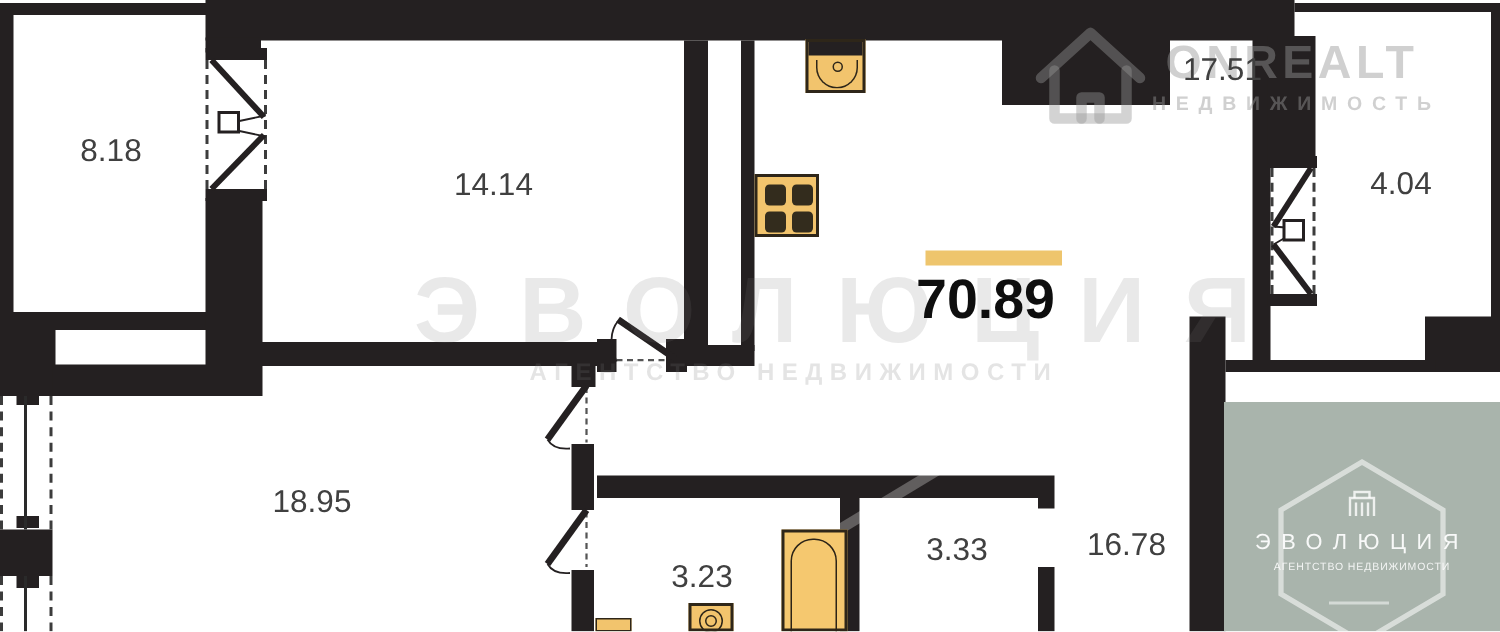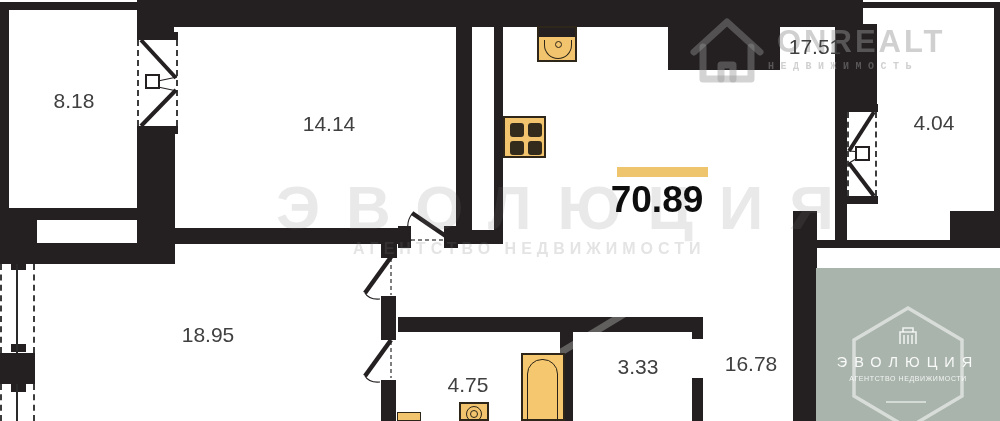--- a/index.html
+++ b/index.html
@@ -26,21 +26,21 @@
   .tub-inner{position:absolute;left:4px;top:4px;width:29px;height:70px;border:1.5px solid #2b2317;
              border-radius:15px 15px 0 0;}
   .wc-c1{position:absolute;left:5px;top:2px;width:14px;height:14px;border:1.5px solid #2e2619;border-radius:50%;}
   .wc-c2{position:absolute;left:9px;top:6px;width:6px;height:6px;border:1.5px solid #2e2619;border-radius:50%;}
 
   svg.overlay{position:absolute;left:0;top:0;z-index:15;pointer-events:none;}
 
   
   .wm{position:absolute;z-index:30;pointer-events:none;white-space:nowrap;font-weight:bold;}
   .wm-onrealt-title{left:764px;top:24px;font-size:31px;letter-spacing:3px;color:rgba(150,150,150,0.45);margin-left:13px;}
-  .wm-onrealt-sub{left:768px;top:61px;font-size:10px;letter-spacing:6.5px;color:rgba(150,150,150,0.45);font-family:Liberation Mono, monospace;}
+  .wm-onrealt-sub{left:768px;top:61px;font-size:13px;letter-spacing:6.5px;color:rgba(150,150,150,0.45);}
   .wm-evo-big{left:276px;top:172px;font-size:62px;letter-spacing:26px;color:rgba(120,120,120,0.16);}
   .wm-evo-agency{left:353px;top:240px;font-size:16px;letter-spacing:5px;color:rgba(120,120,120,0.20);}
 
   
   .badge{position:absolute;left:816px;top:268px;width:184px;height:153px;background:#a9b4ac;
          overflow:hidden;z-index:35;}
   .badge-title{position:absolute;left:92px;top:86px;transform:translateX(-50%);font-size:14.5px;
                letter-spacing:7px;color:rgba(255,255,255,0.92);white-space:nowrap;}
   .badge-sub{position:absolute;left:92px;top:107px;transform:translateX(-50%);font-size:7px;
              letter-spacing:0.6px;color:rgba(255,255,255,0.85);white-space:nowrap;}
@@ -149,21 +149,21 @@
     <i class="wc-c1"></i>
     <i class="wc-c2"></i>
   </div>
   <div class="fix" style="left:397px;top:412px;width:24px;height:9px;border-width:1.5px"></div>
 
   <div class="lbl" style="left:74px;top:101px">8.18</div>
   <div class="lbl" style="left:329px;top:124px">14.14</div>
   <div class="lbl" style="left:815px;top:47px">17.51</div>
   <div class="lbl" style="left:934px;top:123px">4.04</div>
   <div class="lbl" style="left:208px;top:335px">18.95</div>
-  <div class="lbl" style="left:468px;top:385px">4.75</div>
+  <div class="lbl" style="left:468px;top:385px">3.23</div>
   <div class="lbl" style="left:638px;top:367px">3.33</div>
   <div class="lbl" style="left:751px;top:364px">16.78</div>
 
   <div class="bar"></div>
   <div class="total" style="left:657px;top:200px">70.89</div>
 
   <div class="wm wm-onrealt-title">ONREALT</div>
   <div class="wm wm-onrealt-sub">НЕДВИЖИМОСТЬ</div>
   <div class="wm wm-evo-big">ЭВОЛЮЦИЯ</div>
   <div class="wm wm-evo-agency">АГЕНТСТВО НЕДВИЖИМОСТИ</div>

